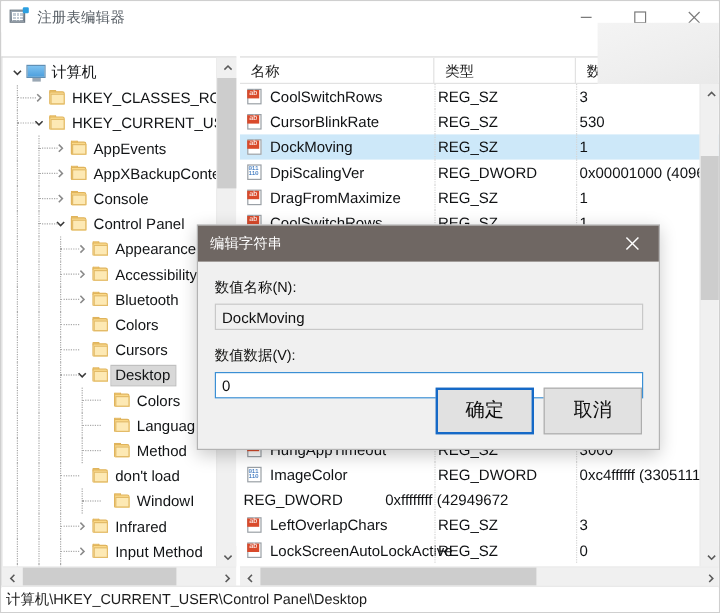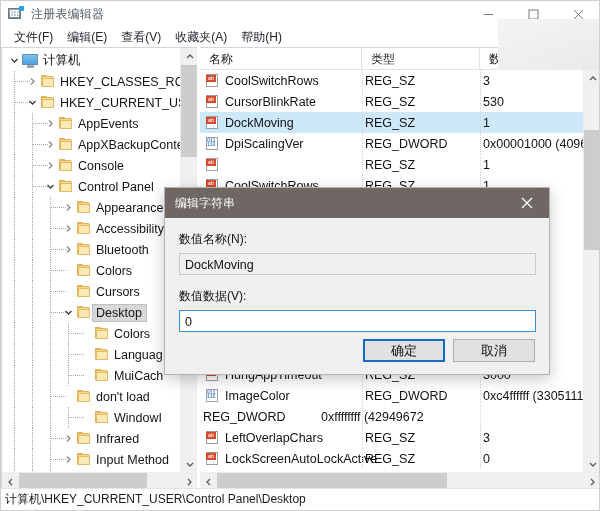--- a/index.html
+++ b/index.html
@@ -247,21 +247,21 @@
     width: 357px; height: 22px; font-size: 12.5px; color: #101010;
     padding: 0 5px; line-height: 22px;
     background: #f0f0f0; border: 1px solid #c8c8c8;
   }
   .dlg-input.focused { background: #ffffff; border: 1px solid #3b8fd4; }
   .dlg-spacer { height: 13px; }
   .dlg-buttons {
     position: absolute; right: 14px; bottom: 12px; display: flex; gap: 8px;
   }
   .dlg-btn {
-    width: 82px; height: 23px; font-size: 13px; color: #0d0d0d;
+    width: 82px; height: 39px; font-size: 16px; color: #0d0d0d;
     background: #e1e1e1; border: 1px solid #adadad;
     display: flex; align-items: center; justify-content: center;
   }
   .dlg-btn.default { border: 2px solid #1569c7; background: #e1e1e1; }
 </style>
 </head>
 <body>
 
 <div id="app">
 
@@ -285,27 +285,20 @@
       </div>
       <div class="win-btn">
         <svg width="11" height="11" viewBox="0 0 11 11">
             <line x1="1" y1="1" x2="10" y2="10" stroke="#7a7a7a" stroke-width="1"></line>
             <line x1="10" y1="1" x2="1" y2="10" stroke="#7a7a7a" stroke-width="1"></line>
           </svg>
       </div>
     </div>
   </div>
 
-  <div class="menubar" id="menubar">
-      <div class="menu-item">文件(F)</div>
-      <div class="menu-item">编辑(E)</div>
-      <div class="menu-item">查看(V)</div>
-      <div class="menu-item">收藏夹(A)</div>
-      <div class="menu-item">帮助(H)</div>
-    </div>
 
   <div class="panes">
 
     <div class="pane-left">
       <div class="tree" id="tree">
           <div class="tnode">
             <div style="flex: 0 0 4px; height: 21px;"></div>
             <div class="twist">
               <svg width="9" height="9" viewBox="0 0 9 9">
                 <polyline points="1.5,3 4.5,6 7.5,3" fill="none" stroke="#3a3a3a" stroke-width="1.3"></polyline>
@@ -553,21 +546,21 @@
             <div class="guide" style="left: 48px;"></div>
             <div class="guide" style="left: 66px;"></div>
             <div class="guide-h" style="left: 66px; width: 16px;"></div>
             <div style="flex: 0 0 76px; height: 21px;"></div>
             <div class="twist"></div>
             <div class="folder">
               <div class="f-tab"></div>
               <div class="f-back"></div>
               <div class="f-front"></div>
             </div>
-            <span class="tlabel">MuiCach</span>
+            <span class="tlabel">Method</span>
           </div>
           <div class="tnode">
             <div class="guide" style="left: 12px;"></div>
             <div class="guide" style="left: 30px;"></div>
             <div class="guide" style="left: 48px;"></div>
             <div class="guide-h" style="left: 48px; width: 16px;"></div>
             <div style="flex: 0 0 58px; height: 21px;"></div>
             <div class="twist"></div>
             <div class="folder">
               <div class="f-tab"></div>
@@ -727,20 +720,21 @@
             <div class="lv-data">0x00001000 (4096)</div>
           </div>
           <div class="lv-row">
             <div class="lv-divider" style="left: 162px;"></div>
             <div class="lv-divider" style="left: 280px;"></div>
             <div class="lv-name">
               <div class="ico-sz">
                 <div class="page"></div>
                 <div class="ab">ab</div>
               </div>
+              <span>DragFromMaximize</span>
             </div>
             <div class="lv-type">REG_SZ</div>
             <div class="lv-data">1</div>
           </div>
           <div class="lv-row">
             <div class="lv-divider" style="left: 162px;"></div>
             <div class="lv-divider" style="left: 280px;"></div>
             <div class="lv-name">
               <div class="ico-sz">
                 <div class="page"></div>

